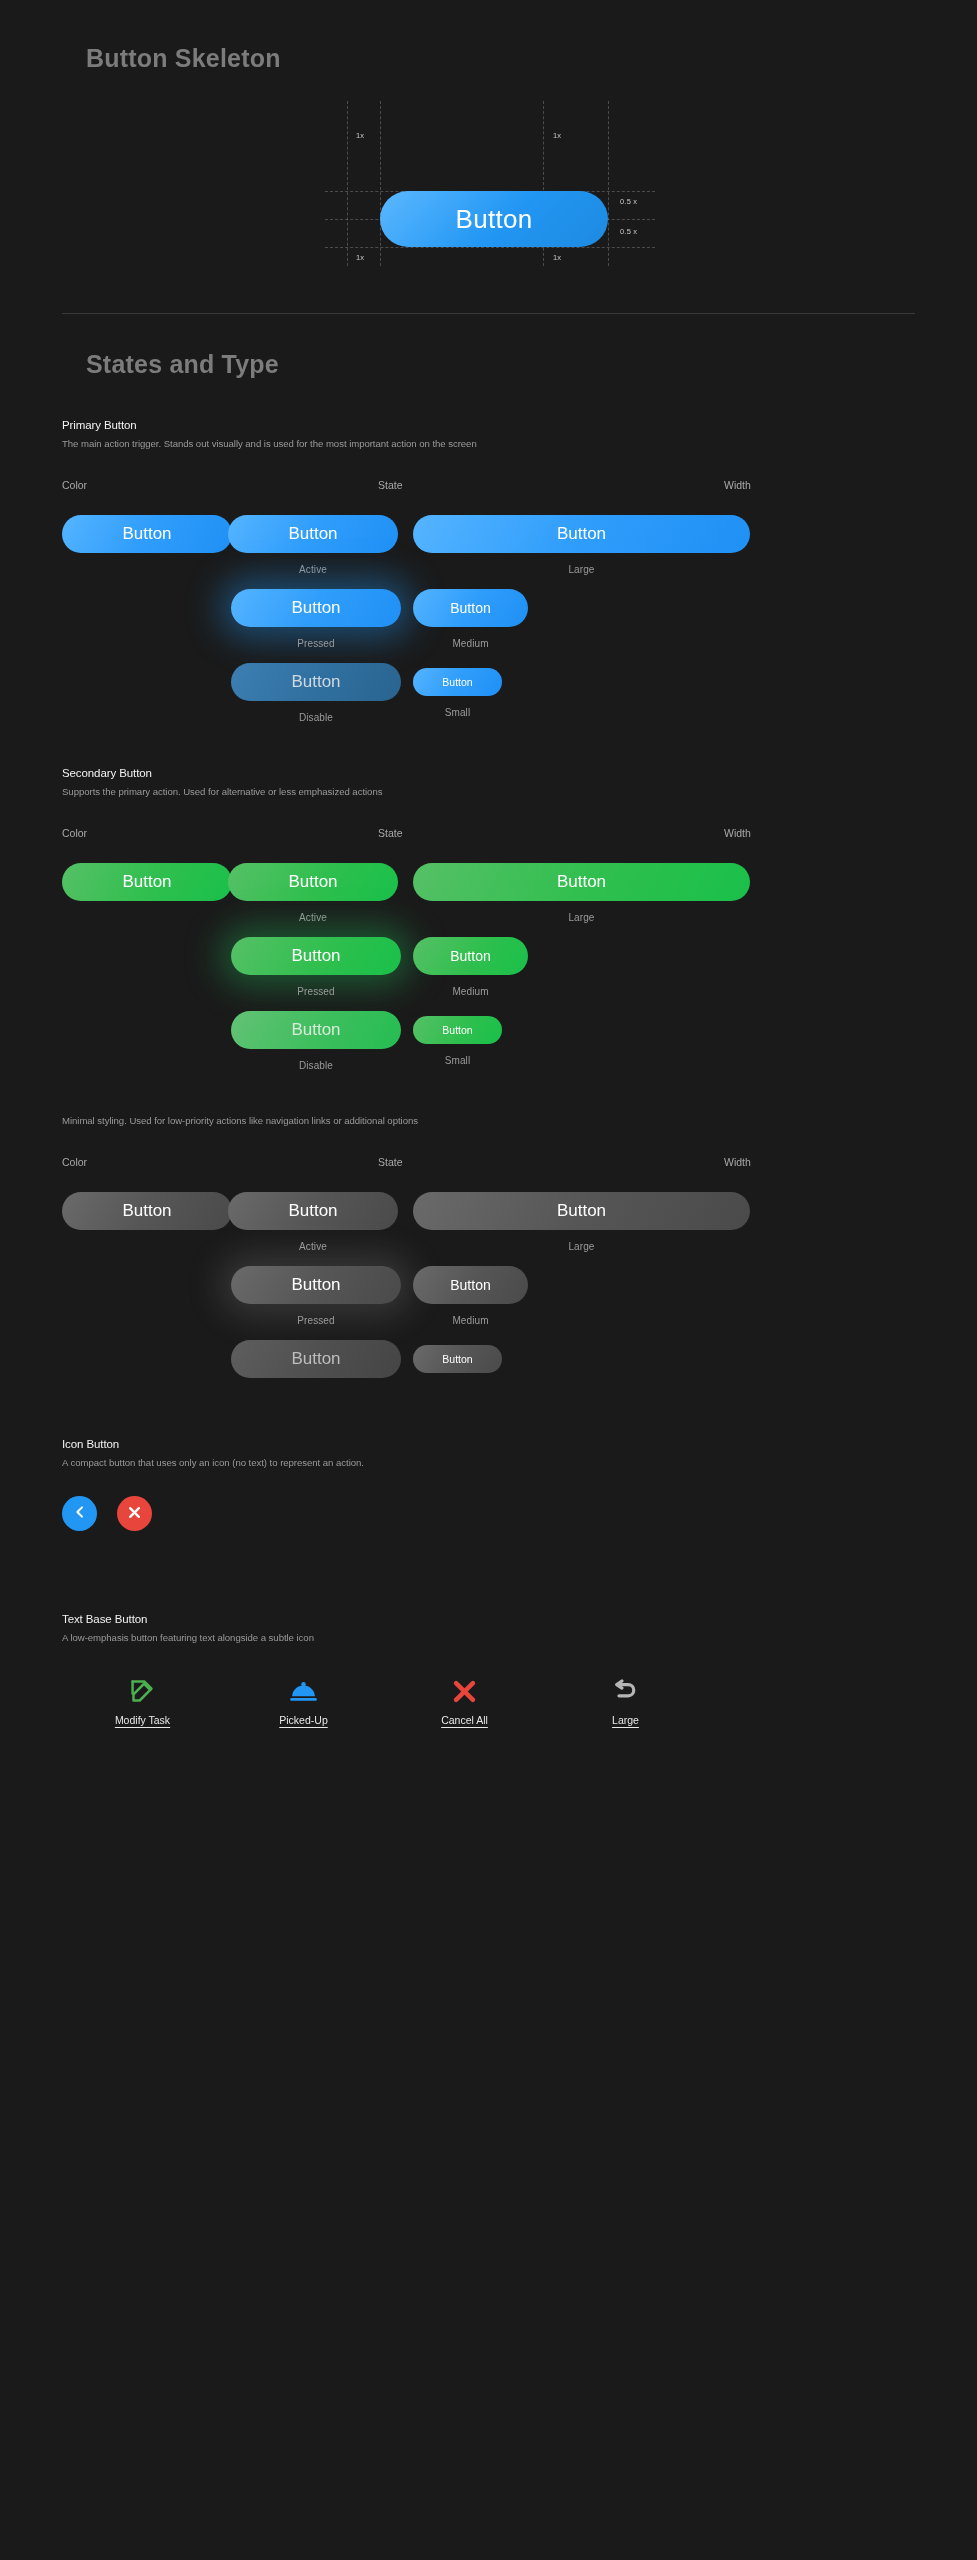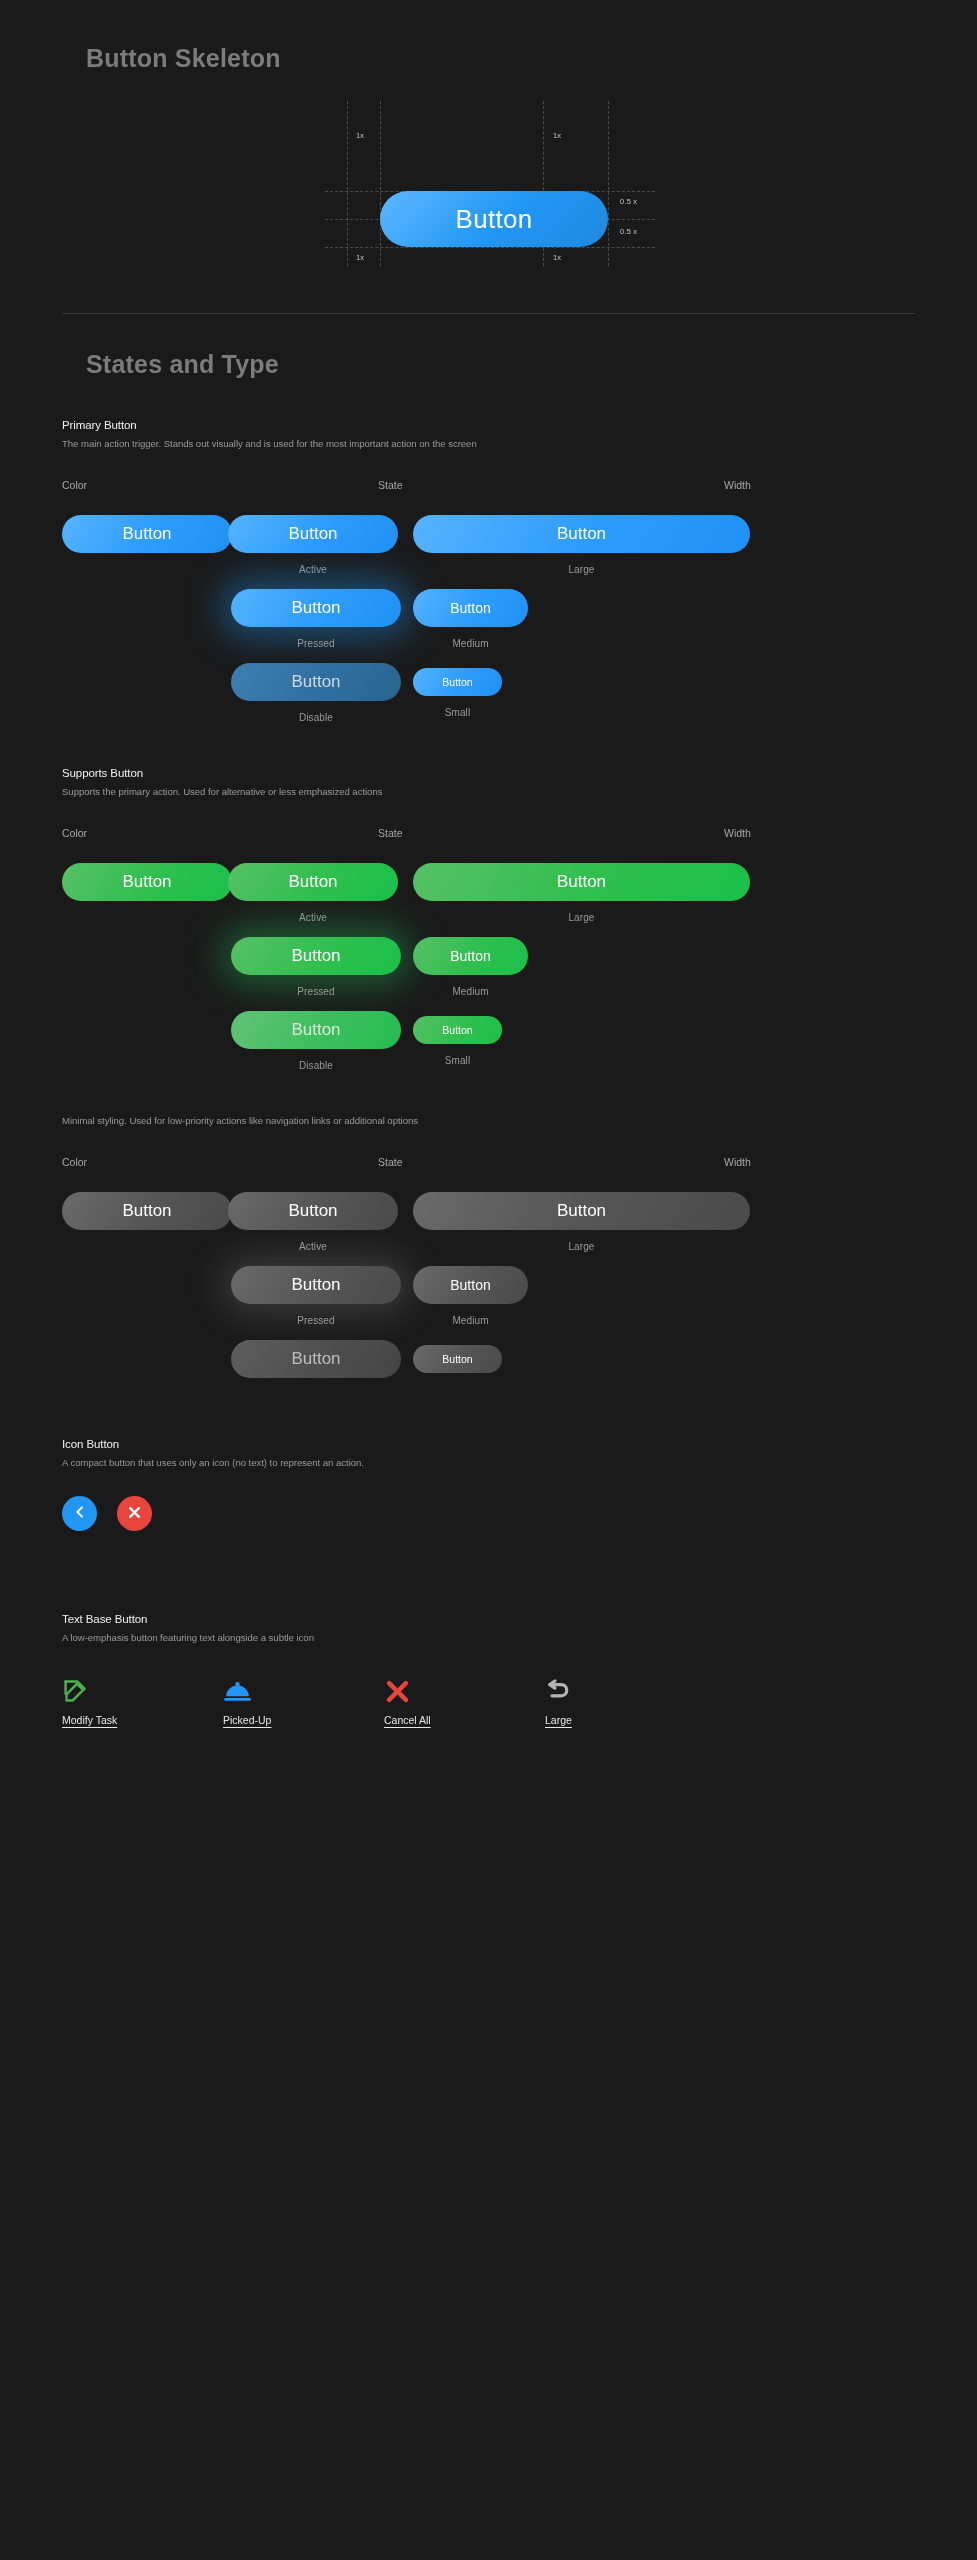--- a/index.html
+++ b/index.html
@@ -156,21 +156,21 @@
     border: none; cursor: pointer;
   }
   .icon-blue { background: #2196f3; }
   .icon-red  { background: #e8453c; }
 
   
   .tb-row { display: flex; margin-top: 32px; }
   .tb-item {
     width: 161px;
     display: flex; flex-direction: column;
-    gap: 9px;
+    align-items: center; gap: 9px;
     cursor: pointer;
   }
   .tb-glyph { height: 30px; display: flex; align-items: flex-end; }
   .tb-label {
     font-size: 10.5px;
     color: #e8e8e8;
     text-decoration: underline;
     text-underline-offset: 3px;
   }
 </style>
@@ -262,21 +262,21 @@
       <div class="cell" style="left:351px; top:169px;">
         <button class="btn sz-sm pri">
           <span>Button</span>
         </button>
         <div class="cap" style="width:89px;">Small</div>
       </div>
     </div>
   </div>
 
   <div class="type-block" style="margin-top:28px;">
-    <div class="type-name">Supports Button</div>
+    <div class="type-name">Secondary Button</div>
     <div class="type-desc">Supports the primary action. Used for alternative or less emphasized actions</div>
 
     <div class="col-head-row">
       <div class="col-head c1">Color</div>
       <div class="col-head c2">State</div>
       <div class="col-head c3">Width</div>
     </div>
 
     <div class="grid" style="height:240px;">
       <div class="cell" style="left:0; top:16px;">

